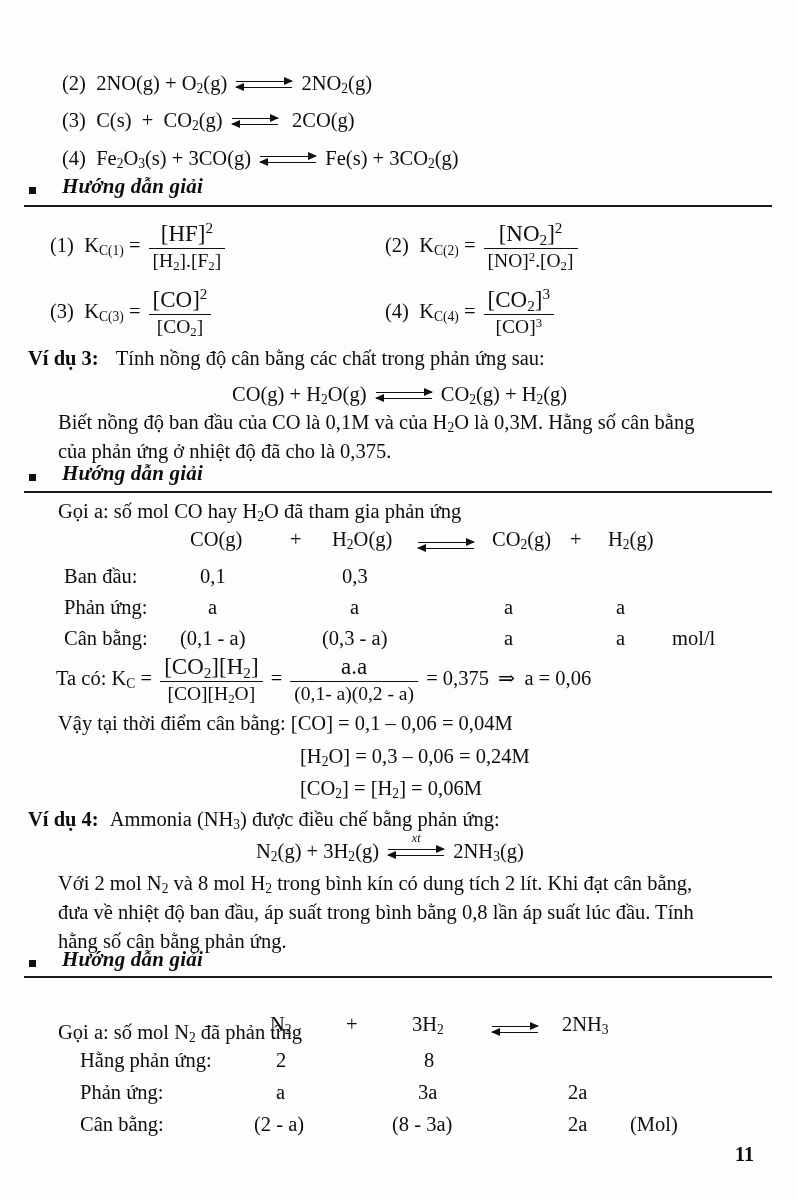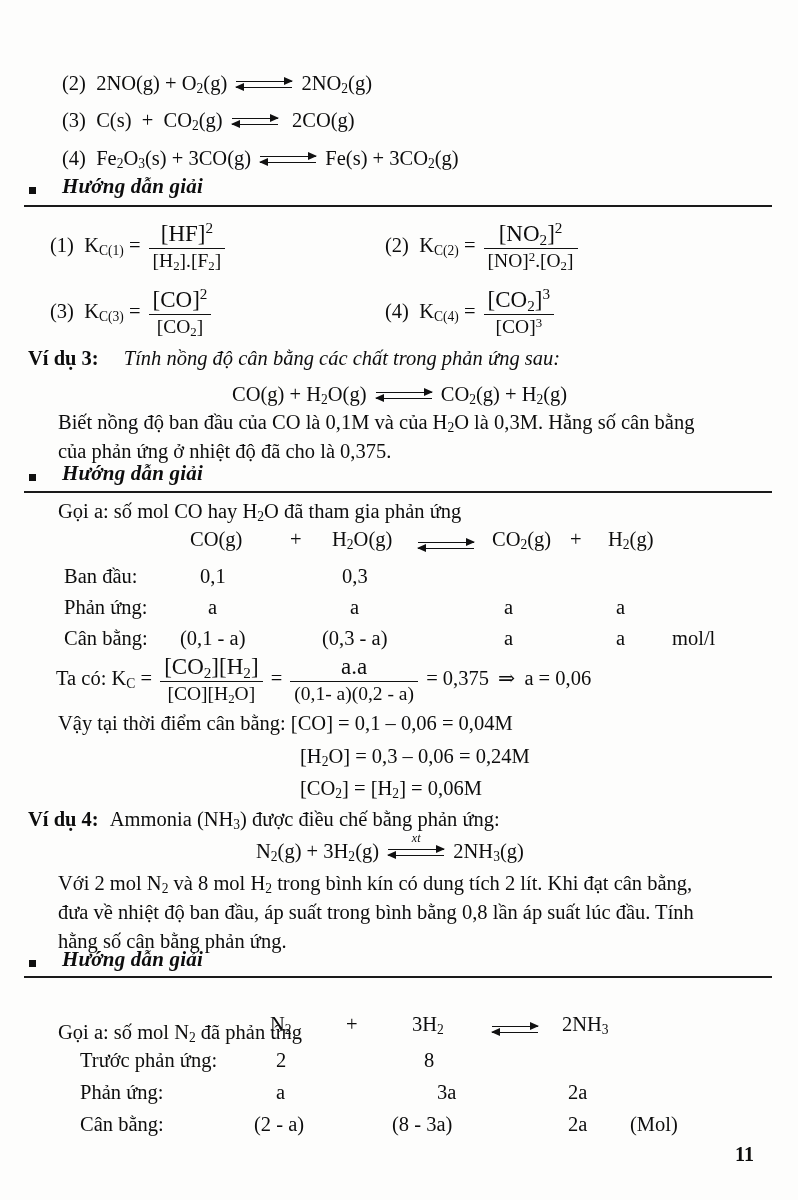--- a/index.html
+++ b/index.html
@@ -224,21 +224,21 @@
     <span>(4)</span>
     <span>&nbsp;K<sub>C(4)</sub> =</span>
     <span class="frac">
       <span class="num">[CO<sub>2</sub>]<sup>3</sup></span>
       <span class="den">[CO]<sup>3</sup></span>
     </span>
   </div>
 
   <div class="example-line" style="top:347px;">
     <b style="font-style:normal">Ví dụ 3:</b>
-    <span style="margin-left:20px;font-style:italic;">Tính nồng độ cân bằng các chất trong phản ứng sau:</span>
+    <span style="margin-left:12px;">Tính nồng độ cân bằng các chất trong phản ứng sau:</span>
   </div>
 
   <div class="eq" style="left:232px; top:383px;">
     <span>CO(g) + H<sub>2</sub>O(g)</span>
     <span class="arrow">
       <span class="top"></span><span class="hr"></span>
       <span class="bot"></span><span class="hl"></span>
     </span>
     <span>CO<sub>2</sub>(g) + H<sub>2</sub>(g)</span>
   </div>
@@ -354,27 +354,27 @@
     <span class="r" style="left:346px; top:0;">+</span>
     <span class="r" style="left:412px; top:0;">3H<sub>2</sub></span>
     <span class="r" style="left:492px; top:4px;">
       <span class="arrow short" style="margin:0;">
         <span class="top"></span><span class="hr"></span>
         <span class="bot"></span><span class="hl"></span>
       </span>
     </span>
     <span class="r" style="left:562px; top:0;">2NH<sub>3</sub></span>
 
-    <span class="r" style="left:80px;  top:36px;">Trước phản ứng:</span>
+    <span class="r" style="left:80px;  top:36px;">Hằng phản ứng:</span>
     <span class="r" style="left:276px; top:36px;">2</span>
     <span class="r" style="left:424px; top:36px;">8</span>
 
     <span class="r" style="left:80px;  top:68px;">Phản ứng:</span>
     <span class="r" style="left:276px; top:68px;">a</span>
-    <span class="r" style="left:418px; top:68px;margin-left:19px;">3a</span>
+    <span class="r" style="left:418px; top:68px;">3a</span>
     <span class="r" style="left:568px; top:68px;">2a</span>
 
     <span class="r" style="left:80px;  top:100px;">Cân bằng:</span>
     <span class="r" style="left:254px; top:100px;">(2 - a)</span>
     <span class="r" style="left:392px; top:100px;">(8 - 3a)</span>
     <span class="r" style="left:568px; top:100px;">2a</span>
     <span class="r" style="left:630px; top:100px;">(Mol)</span>
   </div>
 
   <div class="page-number">11</div>

